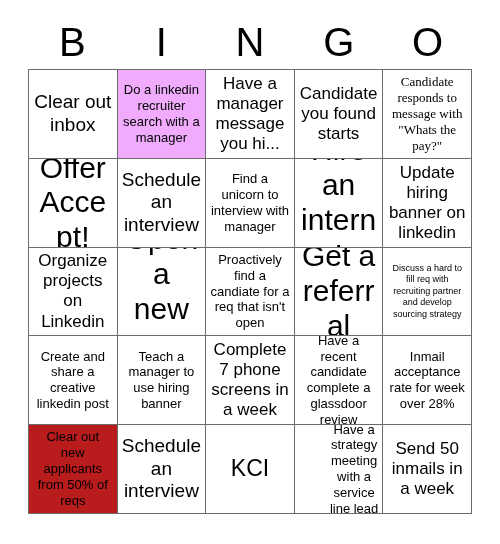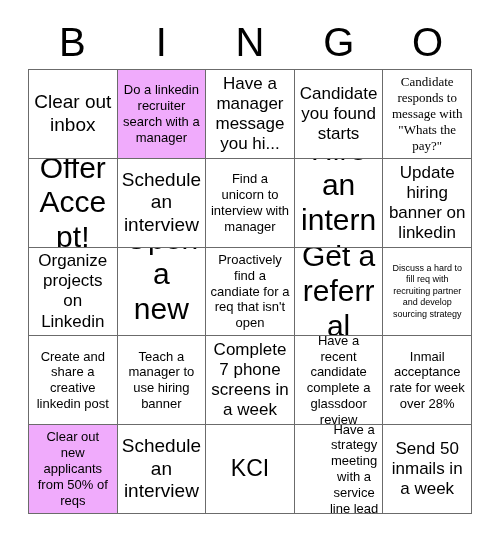--- a/index.html
+++ b/index.html
@@ -158,21 +158,21 @@
     <div class="bingo-cell" style="border-right-color: rgb(107, 107, 107); border-bottom-color: rgb(107, 107, 107); background: rgb(255, 255, 255);">
         <span class="cell-text sz-md" style="color: rgb(0, 0, 0);">Complete 7 phone screens in a week</span>
       </div>
     <div class="bingo-cell" style="border-right-color: rgb(107, 107, 107); border-bottom-color: rgb(107, 107, 107); background: rgb(255, 255, 255);">
         <span class="cell-text sz-sm" style="color: rgb(0, 0, 0);">Have a recent candidate complete a glassdoor review</span>
       </div>
     <div class="bingo-cell" style="border-right-color: rgb(107, 107, 107); border-bottom-color: rgb(107, 107, 107); background: rgb(255, 255, 255);">
         <span class="cell-text sz-sm" style="color: rgb(0, 0, 0);">Inmail acceptance rate for week over 28%</span>
       </div>
 
-    <div class="bingo-cell" style="border-right-color: rgb(107, 107, 107); border-bottom-color: rgb(107, 107, 107); background: #f0abfc;">
+    <div class="bingo-cell" style="border-right-color: rgb(107, 107, 107); border-bottom-color: rgb(107, 107, 107); background: #b91c1c;">
         <span class="cell-text sz-sm" style="color: rgb(0, 0, 0);">Clear out new applicants from 50% of reqs</span>
       </div>
     <div class="bingo-cell" style="border-right-color: rgb(107, 107, 107); border-bottom-color: rgb(107, 107, 107); background: rgb(255, 255, 255);">
         <span class="cell-text sz-lg" style="color: rgb(0, 0, 0);">Schedule an interview</span>
       </div>
     <div class="bingo-cell" style="border-right-color: rgb(107, 107, 107); border-bottom-color: rgb(107, 107, 107); background: rgb(255, 255, 255);">
         <span class="cell-text sz-kci" style="color: rgb(0, 0, 0);">KCI</span>
       </div>
     <div class="bingo-cell" style="border-right-color: rgb(107, 107, 107); border-bottom-color: rgb(107, 107, 107); background: rgb(255, 255, 255);">
         <span class="cell-text sz-sm" style="color: rgb(0, 0, 0); margin-left: 31px;">Have a strategy meeting with a service line lead</span>

